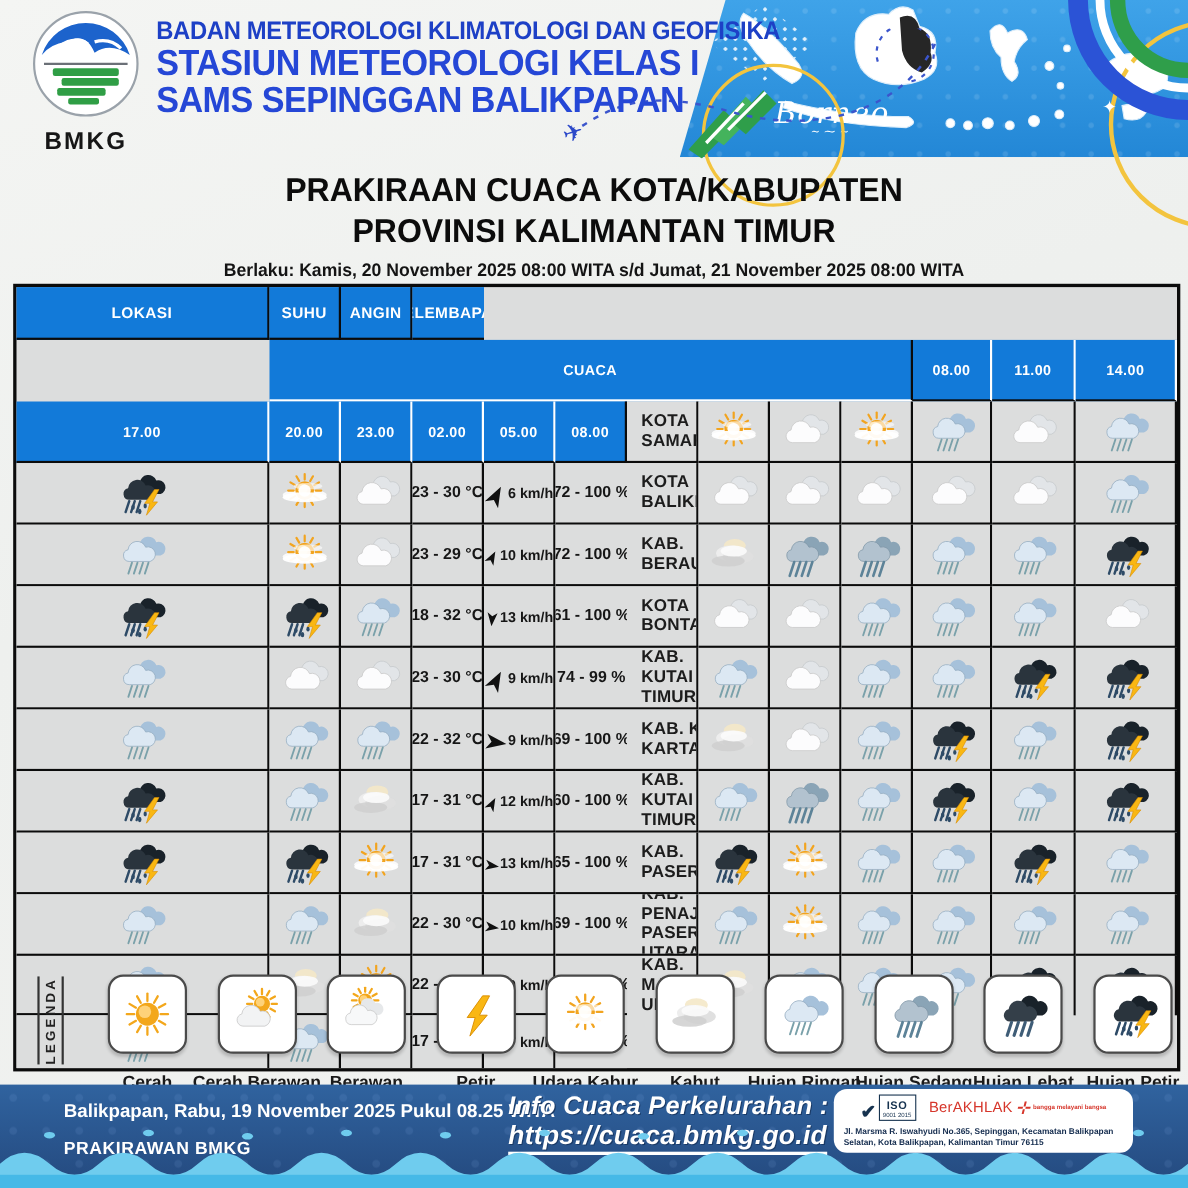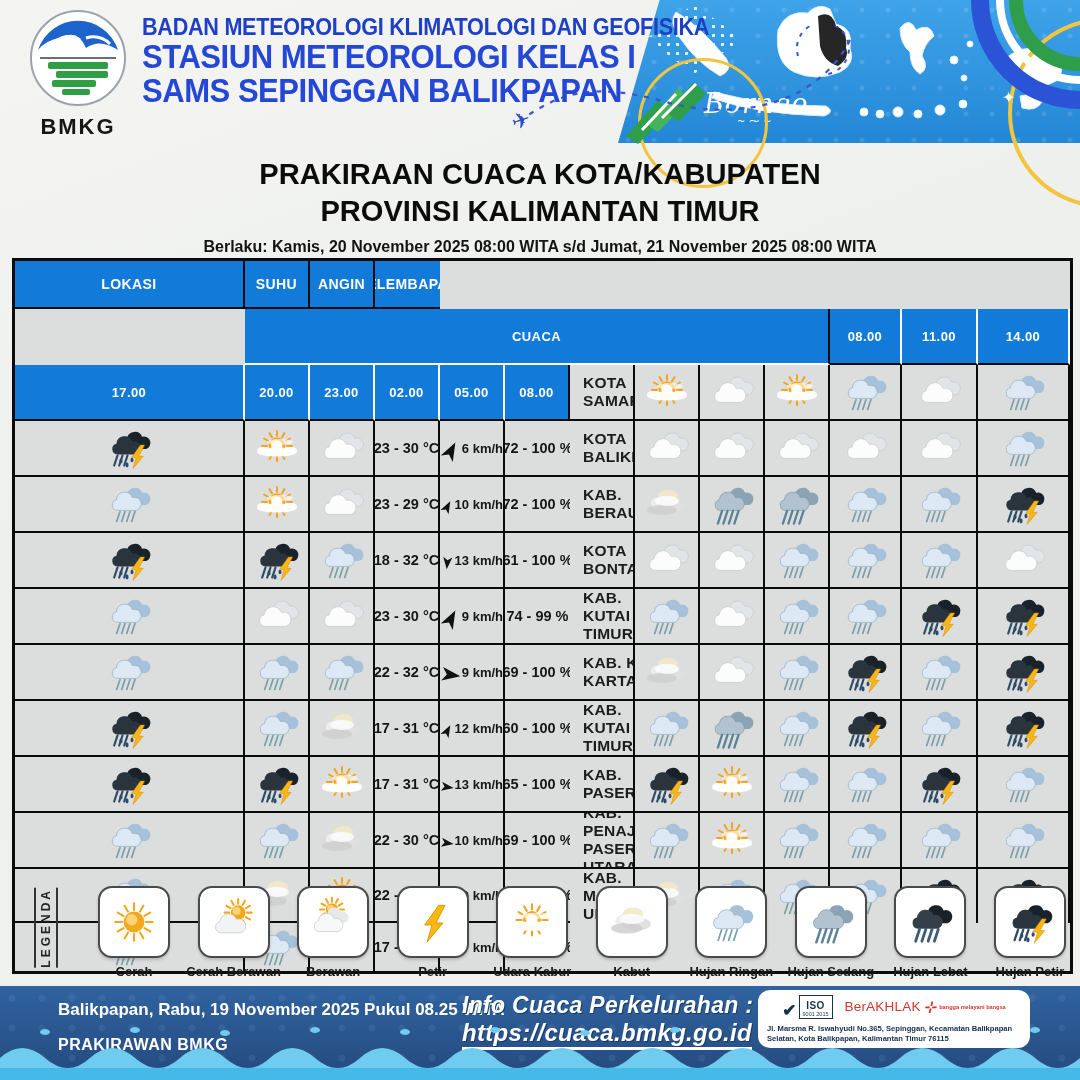--- a/index.html
+++ b/index.html
@@ -64,21 +64,21 @@
 
   
   #legend-label-wrap{position:absolute;left:34px;top:888px;height:86px;display:flex;flex-direction:column;align-items:center}
   #legend-label{writing-mode:vertical-rl;transform:rotate(180deg);font-size:12px;font-weight:700;
     letter-spacing:3px;color:#222;border-left:2px solid #333;border-right:2px solid #333;padding:0 3px}
   #legend{position:absolute;left:92px;top:886px;width:980px;display:flex;justify-content:space-between}
   .lg-item{display:flex;flex-direction:column;align-items:center;width:84px}
   .lg-box{width:72px;height:72px;background:#fff;border:2px solid #4a4a4a;border-radius:14px;
     display:flex;align-items:center;justify-content:center;box-shadow:0 2px 3px rgba(0,0,0,.18)}
   .lg-box svg{width:56px;height:50px}
-  .lg-label{margin-top:6px;font-size:13px;font-weight:600;color:#1a1a1a;white-space:nowrap}
+  .lg-label{margin-top:18px;font-size:16px;font-weight:600;color:#1a1a1a;white-space:nowrap}
 
   
   #footer{position:absolute;left:0;top:986px;width:1080px;height:94px;
     background:linear-gradient(180deg,#30639f 0%,#24497e 100%)}
   #footer .batik{position:absolute;inset:0;opacity:.10;
     background:radial-gradient(circle at 12px 12px,#9fc4ff 3px,transparent 4px);background-size:30px 30px}
   #waves{position:absolute;left:0;bottom:0;width:1080px;height:58px}
   .f-line1{position:absolute;left:58px;top:14px;color:#fff;font-size:17px;font-weight:600}
   .f-line2{position:absolute;left:58px;top:50px;color:#fff;font-size:16px;font-weight:700;letter-spacing:.5px}
   #f-info{position:absolute;left:462px;top:6px;color:#fff;font-style:italic;text-align:left}

